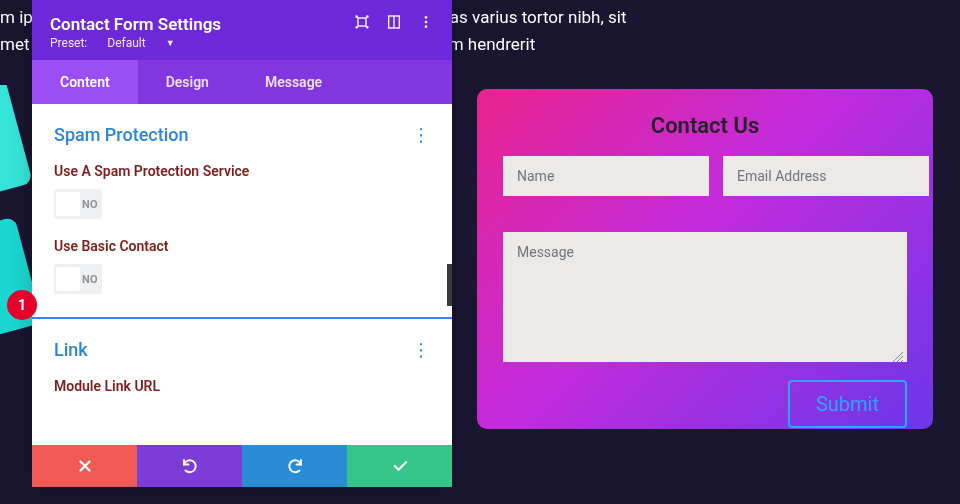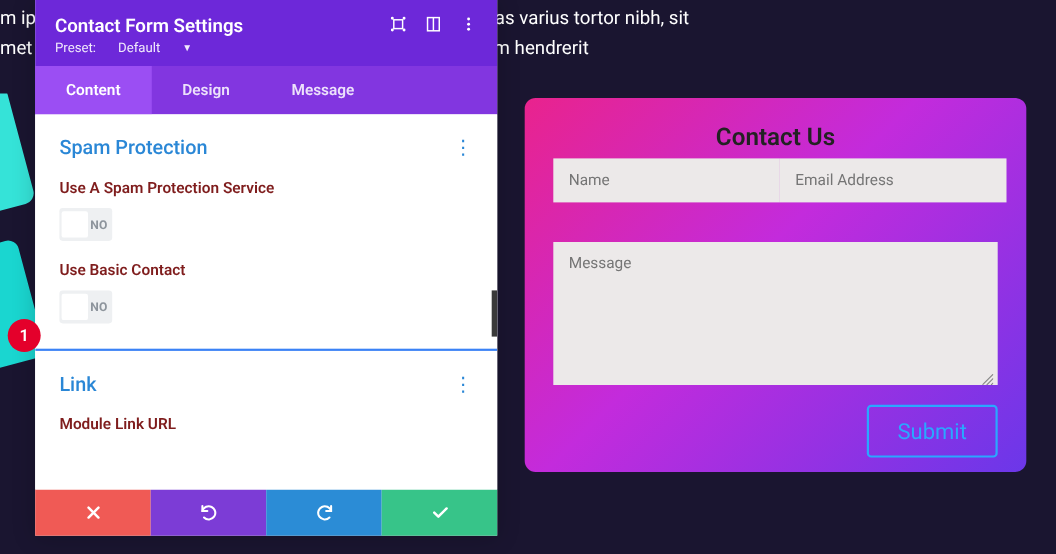--- a/index.html
+++ b/index.html
@@ -145,21 +145,21 @@
     position: absolute;
     left: 477px;
     top: 89px;
     width: 456px;
     height: 340px;
     border-radius: 10px;
     background: linear-gradient(135deg, #e9238d 0%, #c32bdc 45%, #6b37e9 100%);
     padding: 24px 26px;
   }
   .form-title { color: #222; font-size: 22px; font-weight: 600; text-align: center; }
-  .form-row { display: flex; margin-top: 6px; }
+  .form-row { display: flex; gap: 14px; margin-top: 18px; }
   .form-row .fld {
     flex:1;
     background: #ece9e9;
     border: none;
     padding: 12px 14px;
     font-size: 14px;
     color: #5a5a5a;
     font-family: inherit;
   }
   .msg-box {

